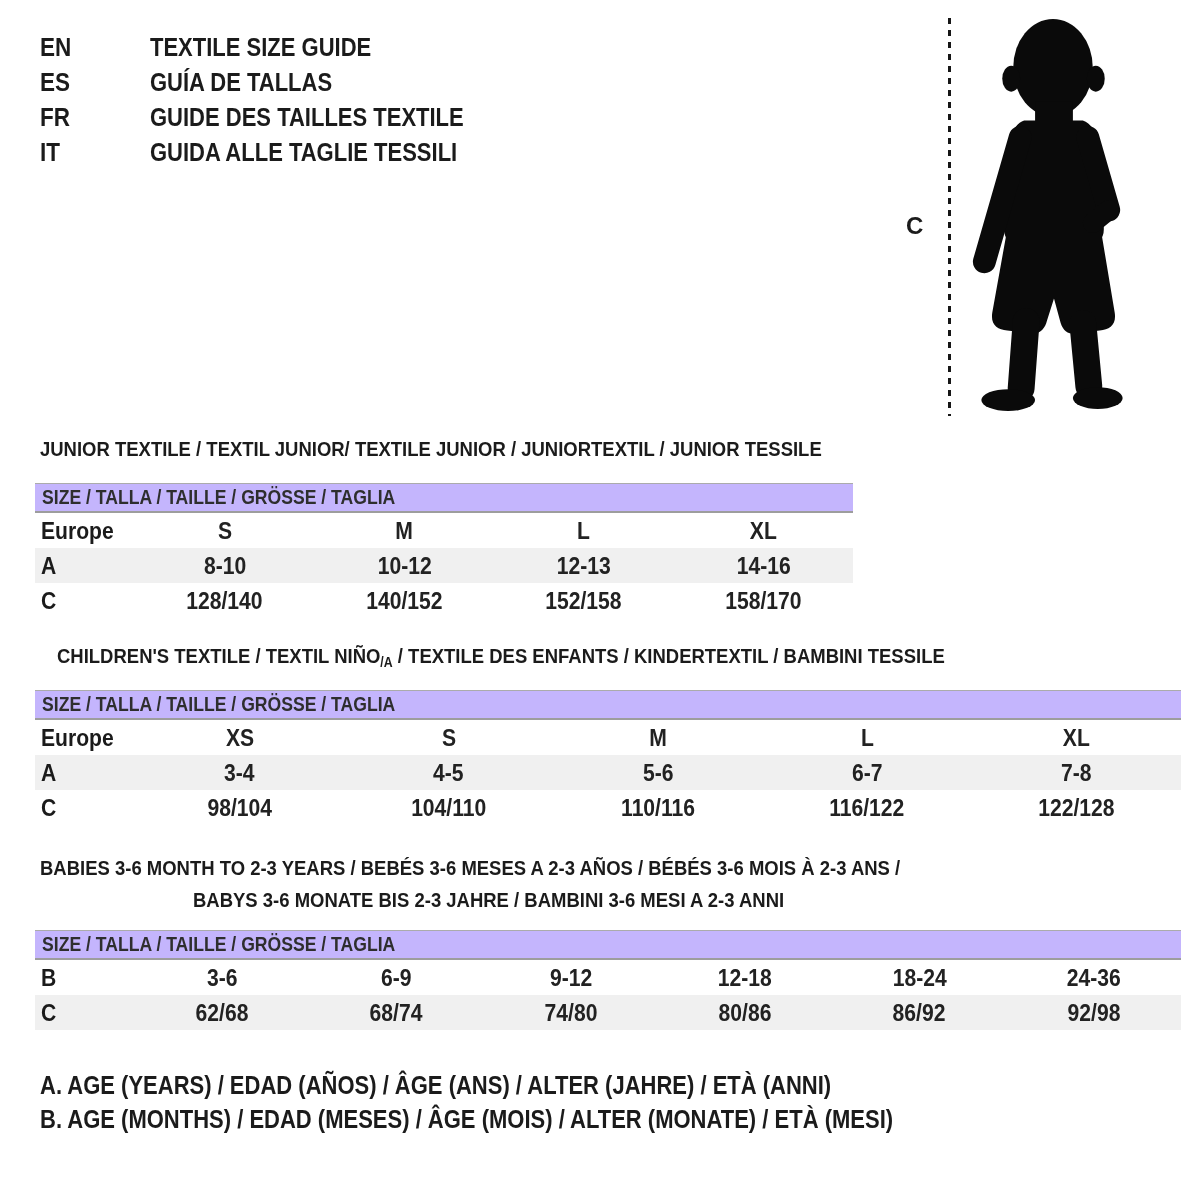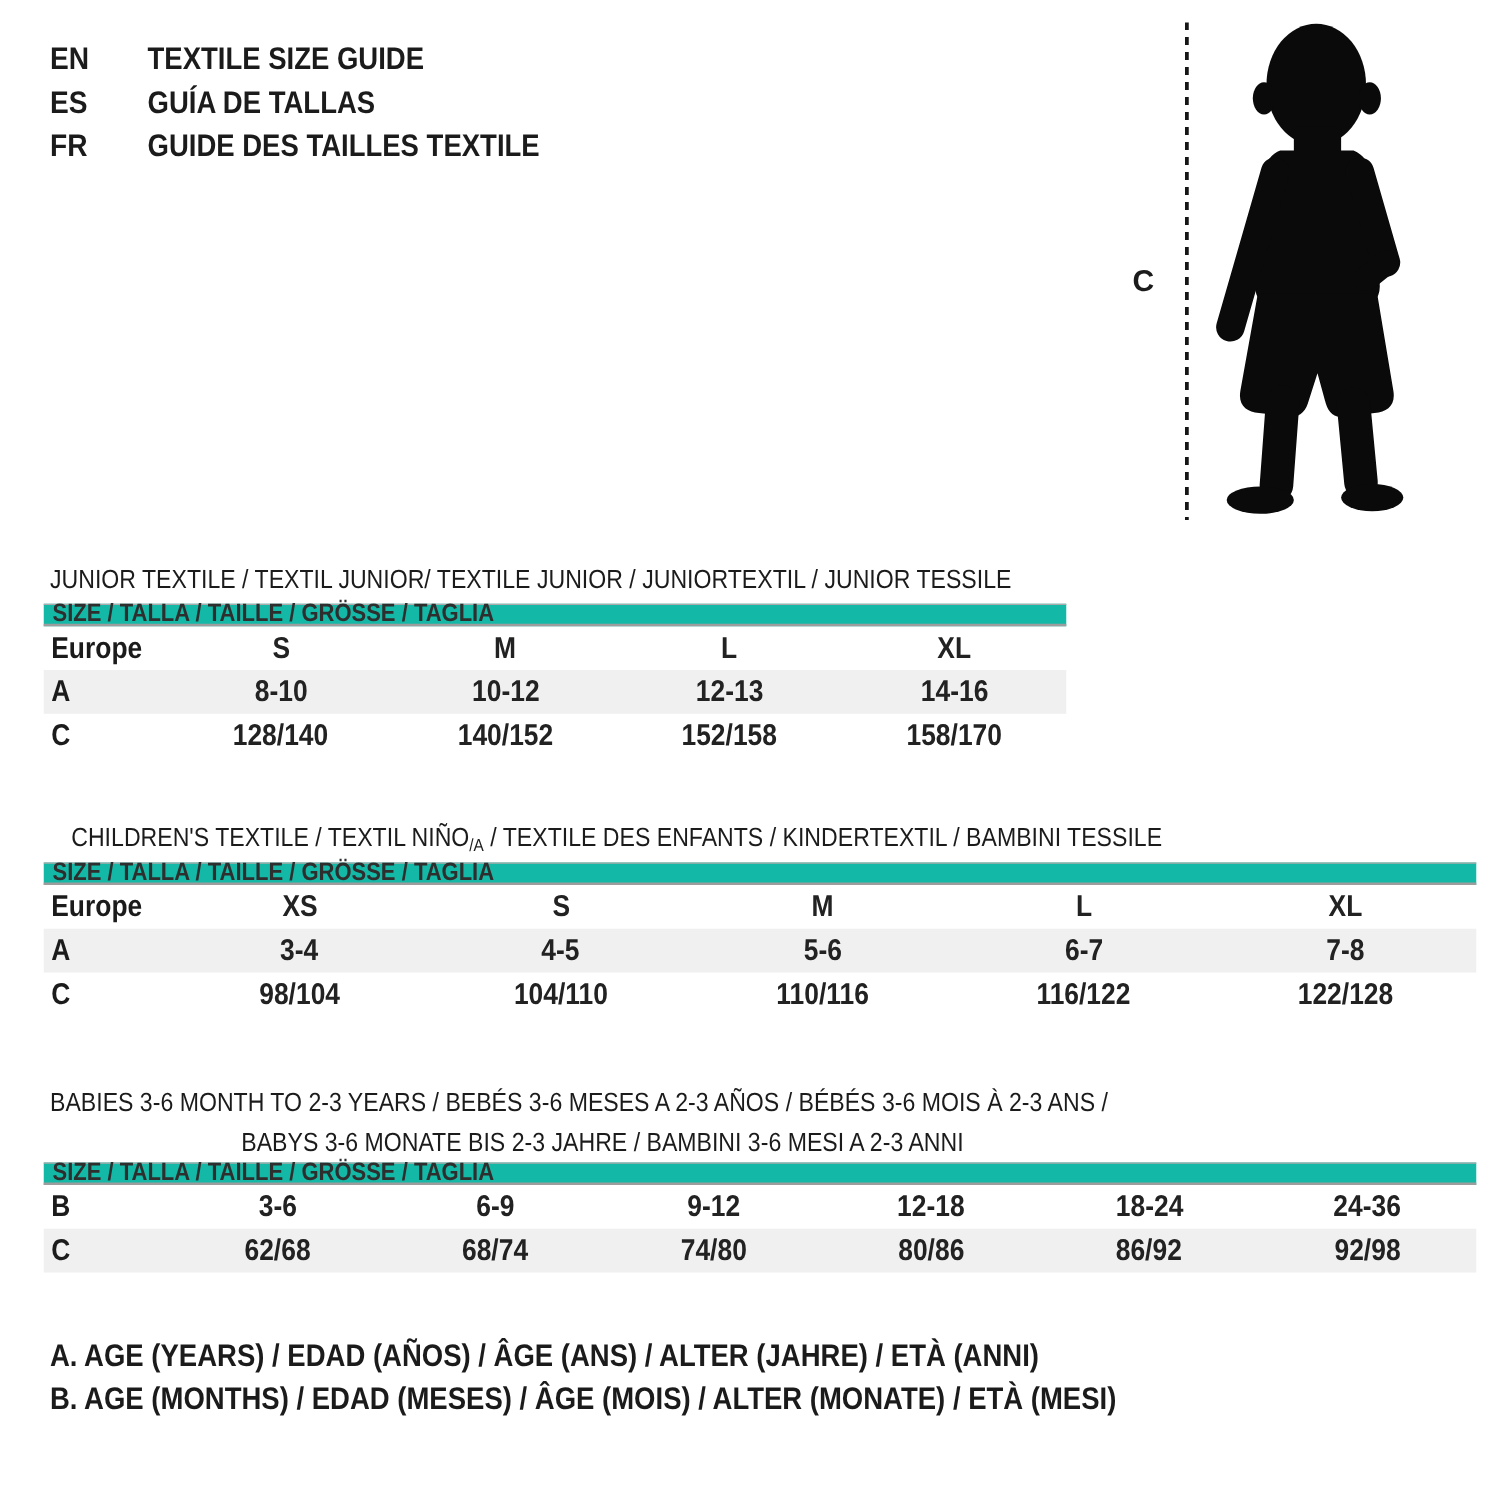--- a/index.html
+++ b/index.html
@@ -12,40 +12,40 @@
     overflow:hidden;
   }
   .abs { position:absolute; }
 
   
   .cond  { display:inline-block; transform:scaleX(.88); transform-origin:0 50%; white-space:nowrap; }
   .condc { display:inline-block; transform:scaleX(.88); transform-origin:50% 50%; white-space:nowrap; }
 
   
   .lang-block { left:40px; top:30px; }
-  .lang-row { display:flex; height:35px; align-items:center; font-weight:700; font-size:25px; }
+  .lang-row { display:flex; height:35px; align-items:center; font-weight:700; font-size:25px;gap:32px; }
   .lang-code { width:78px; display:inline-block; transform:scaleX(.9); transform-origin:0 50%; }
 
   
   .dash-line {
     left:948px; top:18px; width:3px; height:398px;
     background:repeating-linear-gradient(to bottom, #161616 0 6px, transparent 6px 12px);
   }
   .c-label { left:906px; top:212px; font-size:24px; font-weight:700; }
   .silhouette { left:966px; top:18px; }
 
   
-  .sec-title { font-size:21px; font-weight:400; line-height:26px;margin-top:15px; }
+  .sec-title { font-size:21px; font-weight:700; line-height:26px; }
   .sub-small { font-size:14px; vertical-align:-4px; }
   .two-line { line-height:32px; }
 
   
   .tbl { left:35px; }
   .size-bar {
-    height:18px; background:#14b8a6;
+    height:30px; background:#c4b5fd;
     border-top:1px solid #ababab; border-bottom:2px solid #9d9d9d;
     display:flex; align-items:center; padding-left:7px;
     font-size:20px; font-weight:700; color:#2e2e2e;
   }
   .t-row { display:grid; height:35px; align-items:center; font-size:24px; }
   .t-row.alt { background:#f0f0f0; }
   .cols4 { grid-template-columns:100px repeat(4,1fr); }
   .cols5 { grid-template-columns:100px repeat(5,1fr); }
   .cols6 { grid-template-columns:100px repeat(6,1fr); }
   .cell { text-align:center; }
@@ -66,20 +66,24 @@
     <span class="lang-code">EN</span>
     <span class="cond">TEXTILE SIZE GUIDE</span>
   </div>
   <div class="lang-row">
     <span class="lang-code">ES</span>
     <span class="cond">GUÍA DE TALLAS</span>
   </div>
   <div class="lang-row">
     <span class="lang-code">FR</span>
     <span class="cond">GUIDE DES TAILLES TEXTILE</span>
+  </div>
+  <div class="lang-row">
+    <span class="lang-code">IT</span>
+    <span class="cond">GUIDA ALLE TAGLIE TESSILI</span>
   </div>
 </div>
 
 <div class="abs c-label">C</div>
 <div class="abs dash-line"></div>
 <svg class="abs silhouette" width="172" height="398" viewBox="0 0 172 400" fill="#0a0a0a">
   <ellipse cx="87" cy="50" rx="40" ry="49"></ellipse>
   <ellipse cx="45" cy="61" rx="9" ry="13"></ellipse>
   <ellipse cx="130" cy="61" rx="9" ry="13"></ellipse>
   <rect x="69" y="84" width="38" height="28"></rect>

